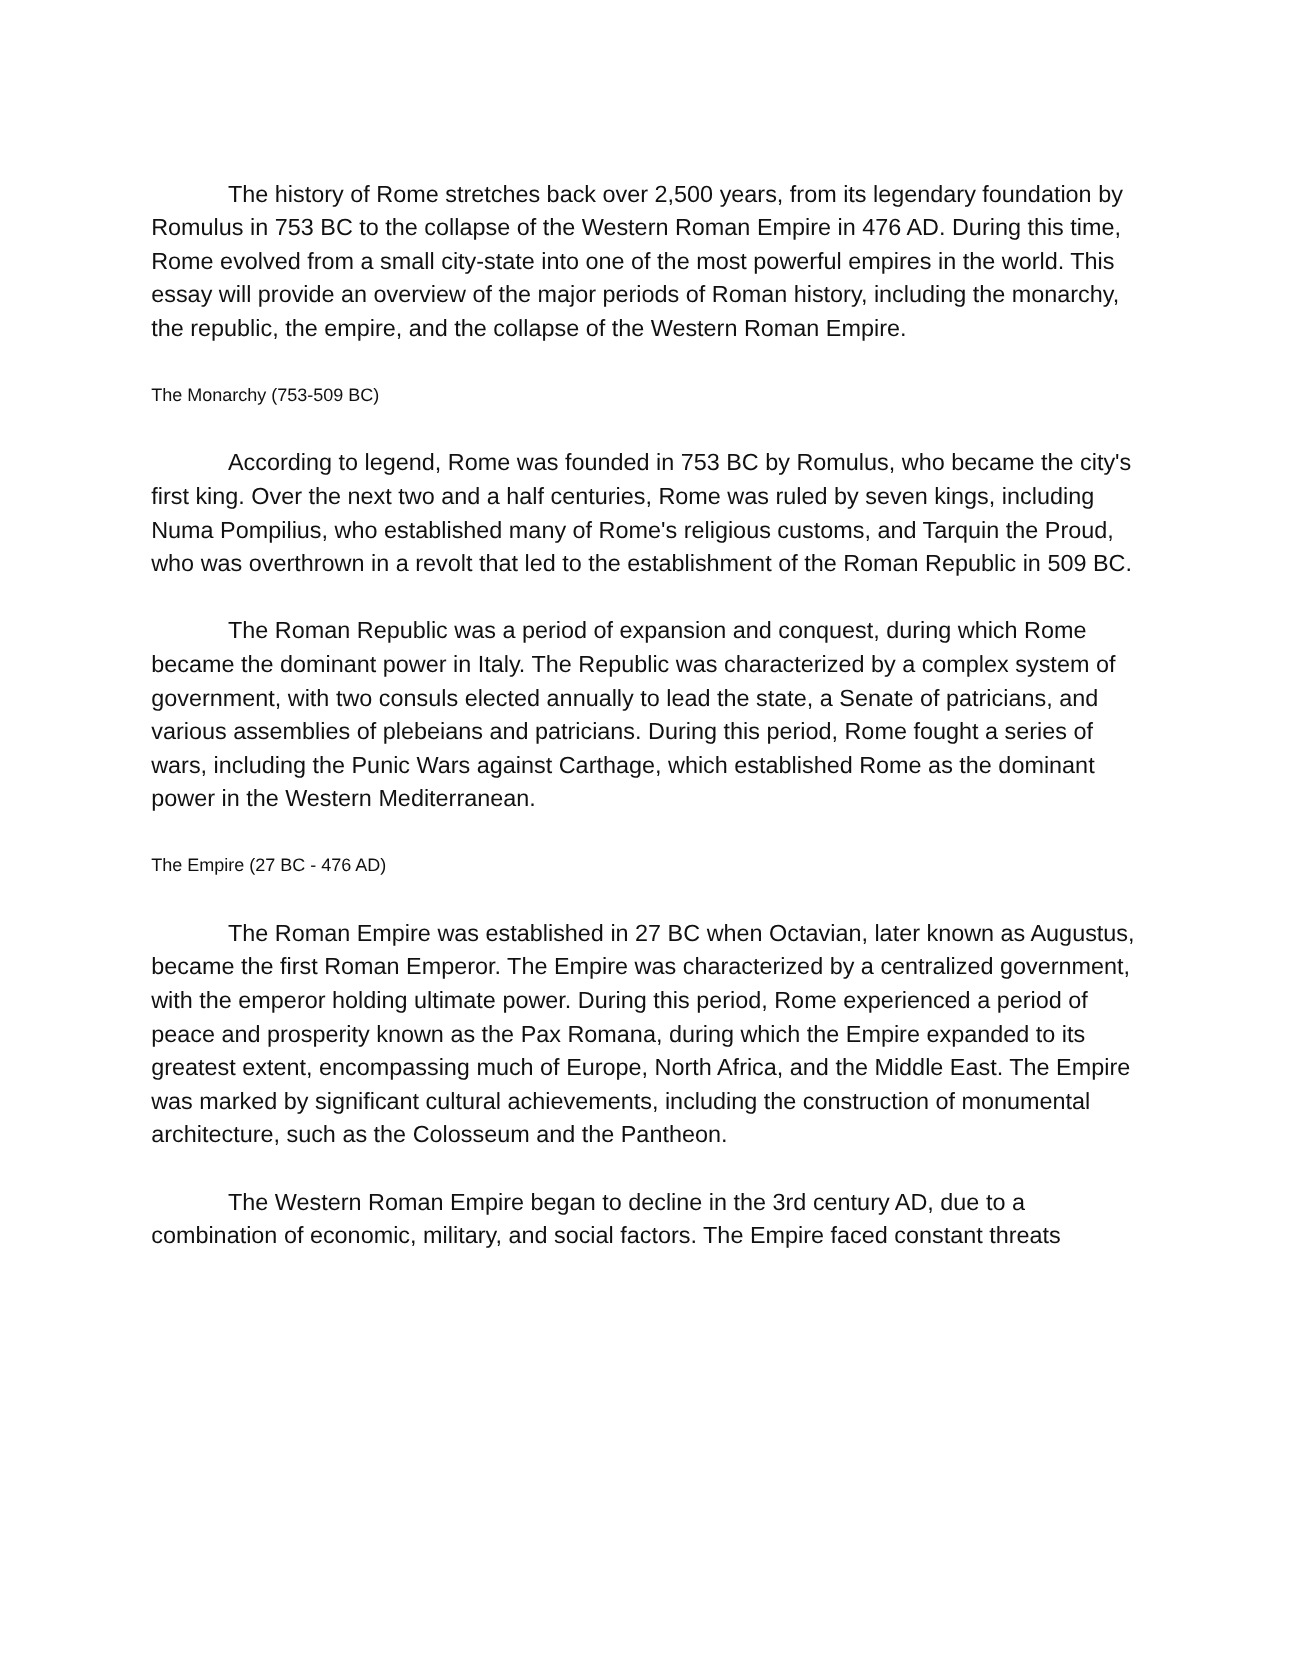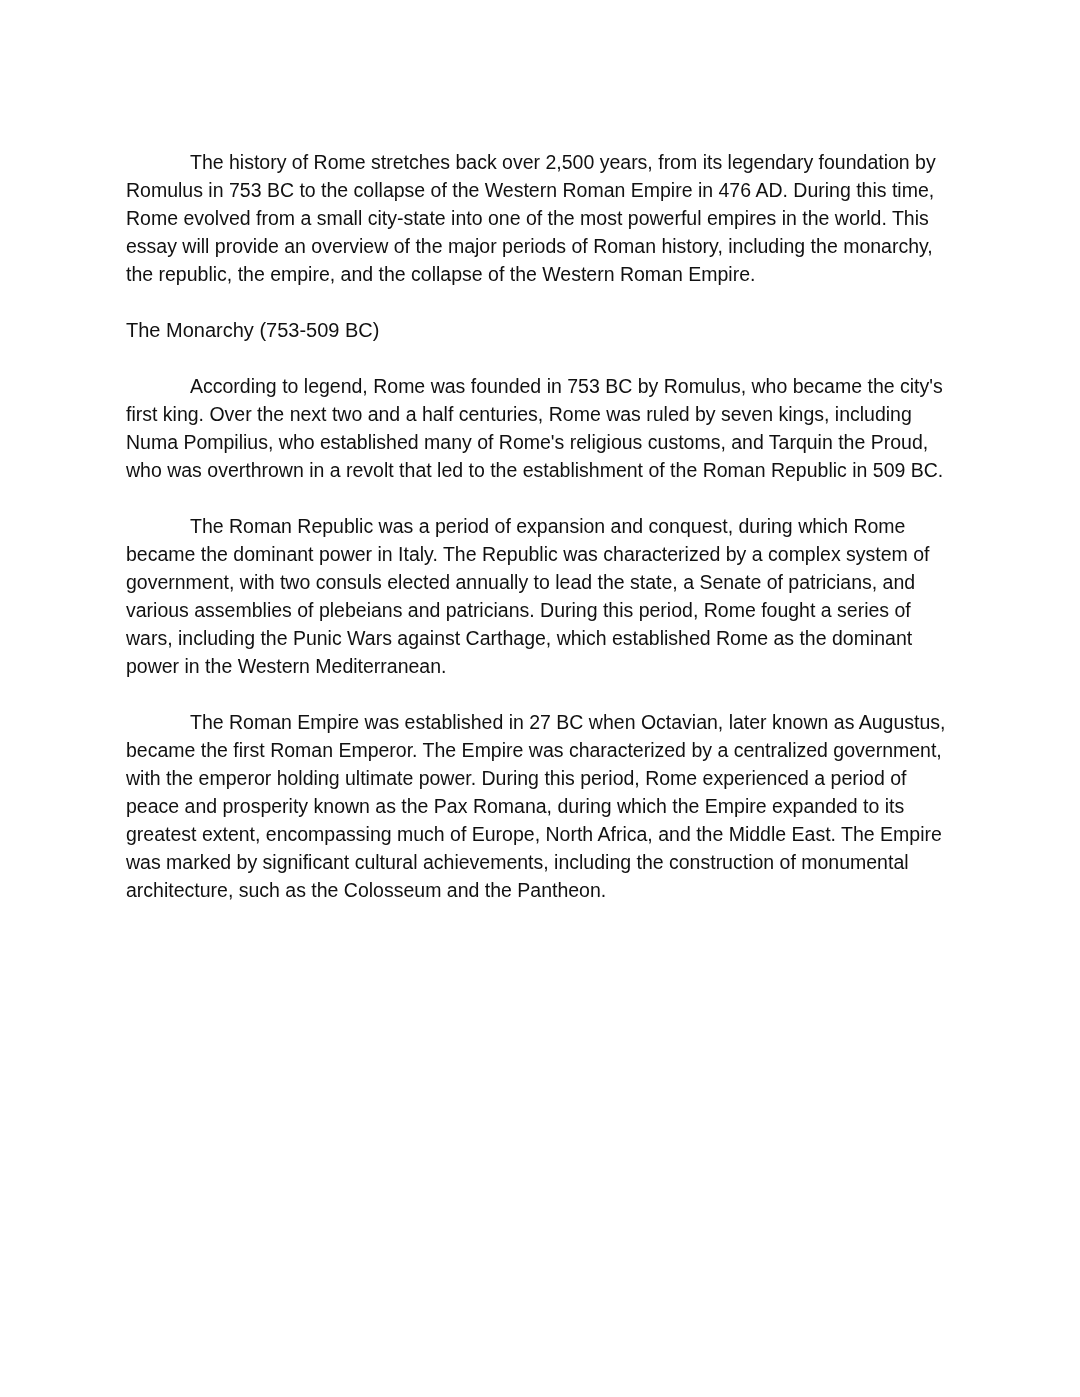--- a/index.html
+++ b/index.html
@@ -25,37 +25,39 @@
   }
   .doc-block {
     margin: 0 0 28px 0;
   }
   .doc-paragraph {
     text-indent: 64px;
   }
   .doc-heading {
     text-indent: 0;
     font-weight: normal;
-    font-size: 20px;
+    font-size: 15px;
     line-height: 28px;
     margin: 0 0 28px 0;
   }
 </style>
 </head>
 <body>
 
 <div class="page doc-text">
 
   <p class="doc-block doc-paragraph">The history of Rome stretches back over 2,500 years, from its legendary foundation by Romulus in 753 BC to the collapse of the Western Roman Empire in 476 AD. During this time, Rome evolved from a small city-state into one of the most powerful empires in the world. This essay will provide an overview of the major periods of Roman history, including the monarchy, the republic, the empire, and the collapse of the Western Roman Empire.</p>
 
   <p class="doc-block doc-heading">The Monarchy (753-509 BC)</p>
 
   <p class="doc-block doc-paragraph">According to legend, Rome was founded in 753 BC by Romulus, who became the city's first king. Over the next two and a half centuries, Rome was ruled by seven kings, including Numa Pompilius, who established many of Rome's religious customs, and Tarquin the Proud, who was overthrown in a revolt that led to the establishment of the Roman Republic in 509 BC.</p>
 
 
   <p class="doc-block doc-paragraph">The Roman Republic was a period of expansion and conquest, during which Rome became the dominant power in Italy. The Republic was characterized by a complex system of government, with two consuls elected annually to lead the state, a Senate of patricians, and various assemblies of plebeians and patricians. During this period, Rome fought a series of wars, including the Punic Wars against Carthage, which established Rome as the dominant power in the Western Mediterranean.</p>
 
+  <p class="doc-block doc-heading">The Empire (27 BC - 476 AD)</p>
 
   <p class="doc-block doc-paragraph">The Roman Empire was established in 27 BC when Octavian, later known as Augustus, became the first Roman Emperor. The Empire was characterized by a centralized government, with the emperor holding ultimate power. During this period, Rome experienced a period of peace and prosperity known as the Pax Romana, during which the Empire expanded to its greatest extent, encompassing much of Europe, North Africa, and the Middle East. The Empire was marked by significant cultural achievements, including the construction of monumental architecture, such as the Colosseum and the Pantheon.</p>
 
 
+  <p class="doc-block doc-paragraph">The Western Roman Empire began to decline in the 3rd century AD, due to a combination of economic, military, and social factors. The Empire faced constant threats</p>
 
 </div>
 
 </body></html>

